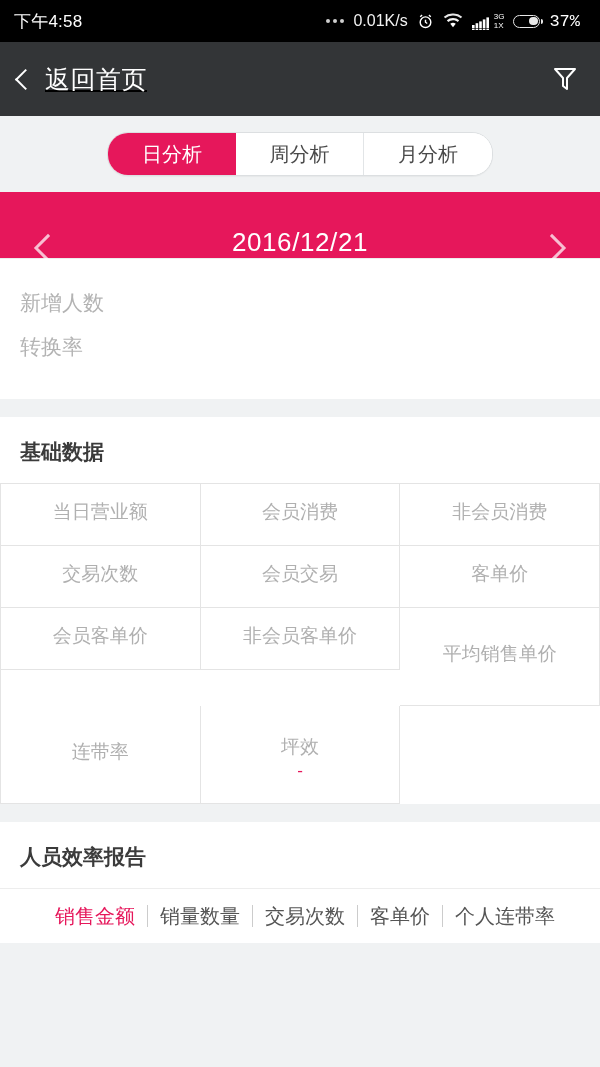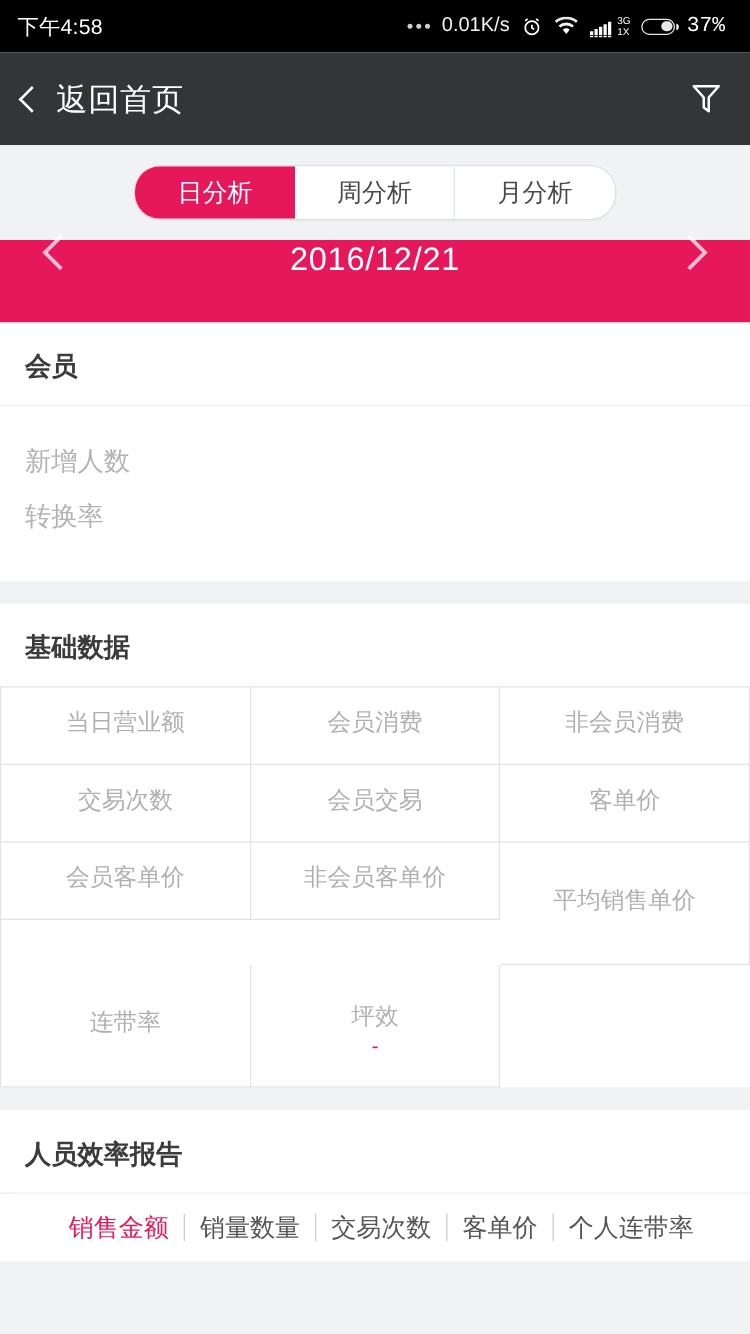--- a/index.html
+++ b/index.html
@@ -77,20 +77,21 @@
   .status-pct { font-size: 17px; font-family: Liberation Mono, monospace; }
 
   
   .navbar {
     height: 74px;
     background: #333537;
     display: flex;
     align-items: center;
     padding: 0 22px 0 18px;
     box-sizing: border-box;
+    text-decoration: underline;
   }
   .nav-back {
     display: flex;
     align-items: center;
     gap: 10px;
     cursor: pointer;
   }
   .nav-back .chev {
     display: block;
     width: 13px; height: 13px;
@@ -145,21 +146,21 @@
     background: #e6175b;
     color: #ffffff;
     border-right: none;
   }
 
   
   .datebar {
     height: 66px;
     background: #e6175b;
     display: flex;
-    align-items: flex-start;
+    align-items: flex-end;
     justify-content: space-between;
     padding: 0 38px;
     box-sizing: border-box;
   }
   .date-arrow {
     width: 17px; height: 17px;
     border-top: 3px solid rgba(255,255,255,.72);
     border-right: 3px solid rgba(255,255,255,.72);
     cursor: pointer;
   }
@@ -323,21 +324,20 @@
   </div>
 </div>
 
 <div class="datebar">
   <div class="date-arrow left"></div>
   <div class="date-text">2016/12/21</div>
   <div class="date-arrow right"></div>
 </div>
 
 <div class="card">
-  <div class="section-title">会员</div>
   <div class="hr"></div>
   <div class="member-body">
     <div class="member-row">
       <span>新增人数</span>
       <span class="val"></span>
     </div>
     <div class="member-row">
       <span>转换率</span>
       <span class="val"></span>
     </div>

